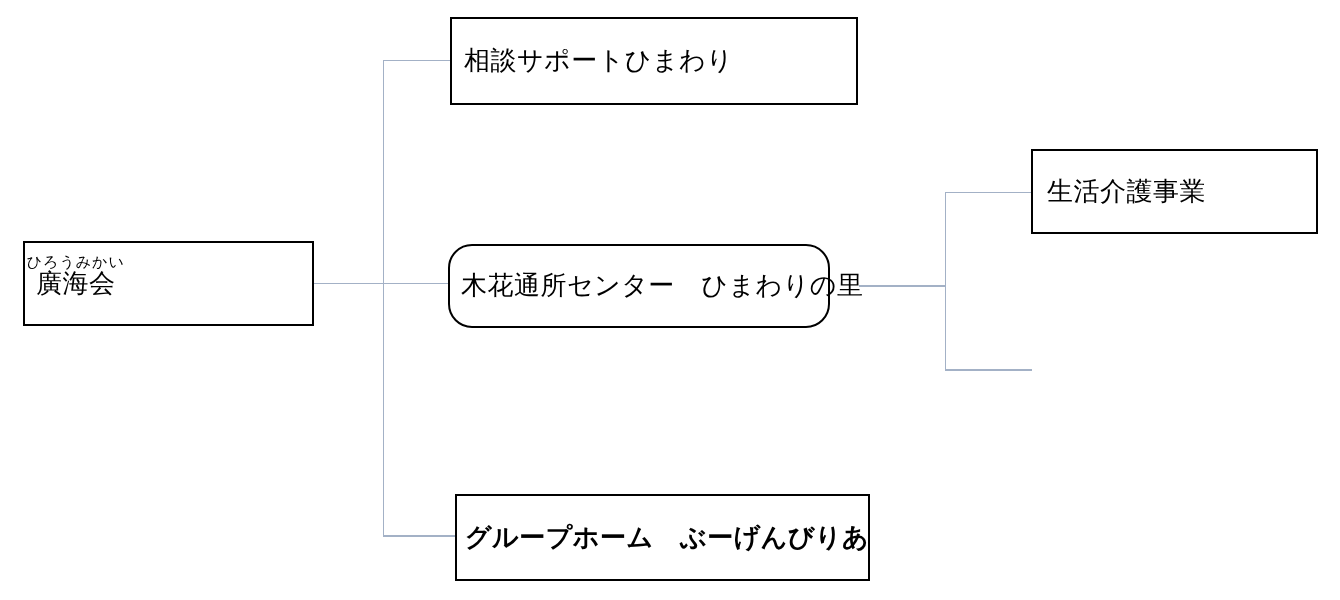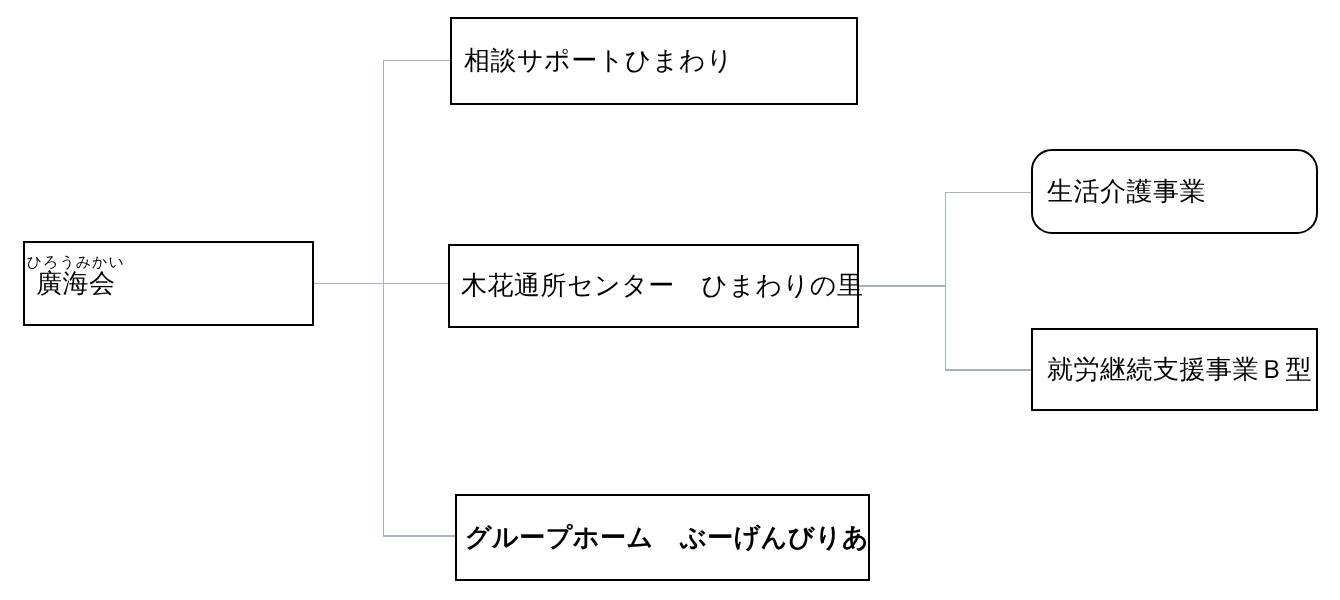--- a/index.html
+++ b/index.html
@@ -31,23 +31,23 @@
     padding-left:11px;
     font-size:26px;
     line-height:1;
     white-space:nowrap;
     letter-spacing:0.5px;
   }
   .box-label{display:inline-block;}
   
   #box-root      {left:23px;  top:241px; width:291px; height:85px;}
   #box-soudan    {left:450px; top:17px;  width:408px; height:88px;padding-left:12px;}
-  #box-konohana  {left:448px; top:244px; width:411px; height:84px;}
+  #box-konohana  {left:448px; top:244px; width:382px; height:84px;border-radius:24px;}
   #box-group     {left:455px; top:494px; width:415px; height:87px; padding-left:8px;font-weight:bold;}
-  #box-seikatsu  {left:1031px;top:149px; width:287px; height:85px; padding-left:14px;border-radius:21px;}
+  #box-seikatsu  {left:1031px;top:149px; width:287px; height:85px; padding-left:14px;}
   #box-shurou    {left:1031px;top:328px; width:287px; height:83px; padding-left:14px;}
   
   .name-wrap{position:relative;display:inline-block;}
   .furigana{
     position:absolute;
     left:50%;
     transform:translateX(-50%);
     bottom:calc(100% + 1px);
     font-size:15px;
     letter-spacing:1px;
@@ -93,17 +93,14 @@
   </div>
 
   <div class="box" id="box-group">
     <span class="box-label">グループホーム　ぶーげんびりあ</span>
   </div>
 
   <div class="box" id="box-seikatsu">
     <span class="box-label">生活介護事業</span>
   </div>
 
-  <div class="box" id="box-shurou">
-    <span class="box-label">就労継続支援事業Ｂ型</span>
-  </div>
 
 </div>
 
 </body></html>

